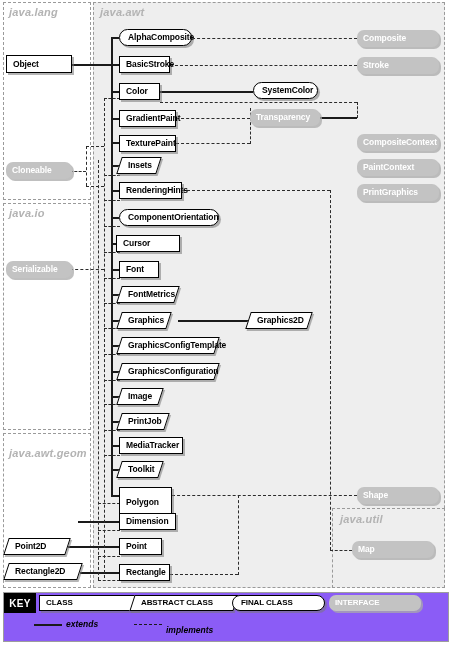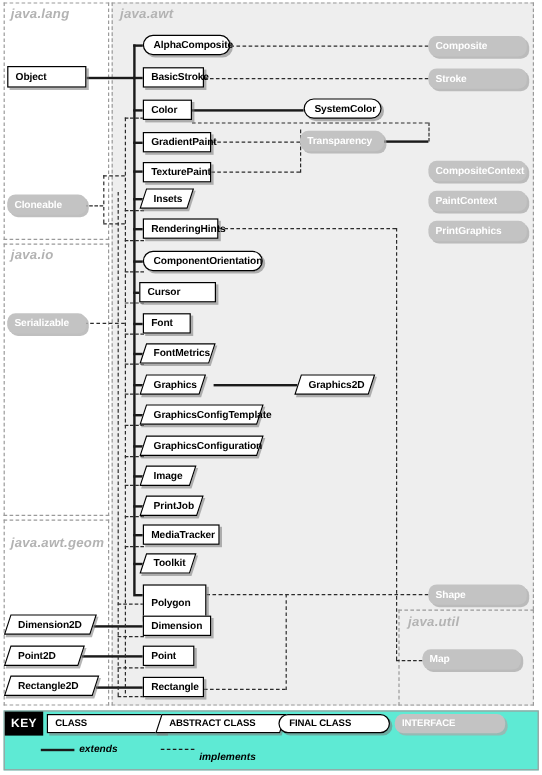--- a/index.html
+++ b/index.html
@@ -45,21 +45,21 @@
   
   .ln{position:absolute;background:#1a1a1a;}
   .ln-h{height:1.6px;}
   .ln-v{width:1.6px;}
   .dl{position:absolute;}
   .dl-h{border-top:1.3px dashed #2b2b2b;height:0;}
   .dl-v{border-left:1.3px dashed #2b2b2b;width:0;}
 
   
   #legend{position:absolute;left:3px;top:592px;width:446px;height:50px;
-          border:1px solid #9d9d9d;background:#5eead4;box-sizing:border-box;}
+          border:1px solid #9d9d9d;background:#8b5cf6;box-sizing:border-box;}
   #key-tag{position:absolute;left:0px;top:0px;width:32px;height:20px;
            background:#000;color:#fff;font-size:10px;font-weight:bold;
            display:flex;align-items:center;justify-content:center;letter-spacing:.3px;}
   .lg-node{position:absolute;height:16px;}
   .lg-node .lbl{font-size:8px;}
   .lg-line-solid{position:absolute;height:2.4px;background:#1a1a1a;}
   .lg-line-dash{position:absolute;height:0;border-top:1.8px dashed #1a1a1a;}
   .lg-cap{position:absolute;font-size:8.5px;font-style:italic;color:#000;
           font-weight:bold;}
 </style>
@@ -172,24 +172,20 @@
   </div>
 
   <div class="node n-interface" style="left:6px;top:162px;width:66px;height:17px;">
     <span class="lbl">Cloneable</span>
   </div>
 
   <div class="node n-interface" style="left:6px;top:261px;width:66px;height:17px;">
     <span class="lbl">Serializable</span>
   </div>
 
-  <div class="node n-abstract" style="left:6px;top:512px;width:72px;height:17px;">
-    <span class="skew"></span>
-    <span class="lbl">Dimension2D</span>
-  </div>
   <div class="node n-abstract" style="left:6px;top:538px;width:62px;height:17px;">
     <span class="skew"></span>
     <span class="lbl">Point2D</span>
   </div>
   <div class="node n-abstract" style="left:6px;top:563px;width:74px;height:17px;">
     <span class="skew"></span>
     <span class="lbl">Rectangle2D</span>
   </div>
 
   <div class="node n-final" style="left:119px;top:29px;width:73px;height:17px;">

